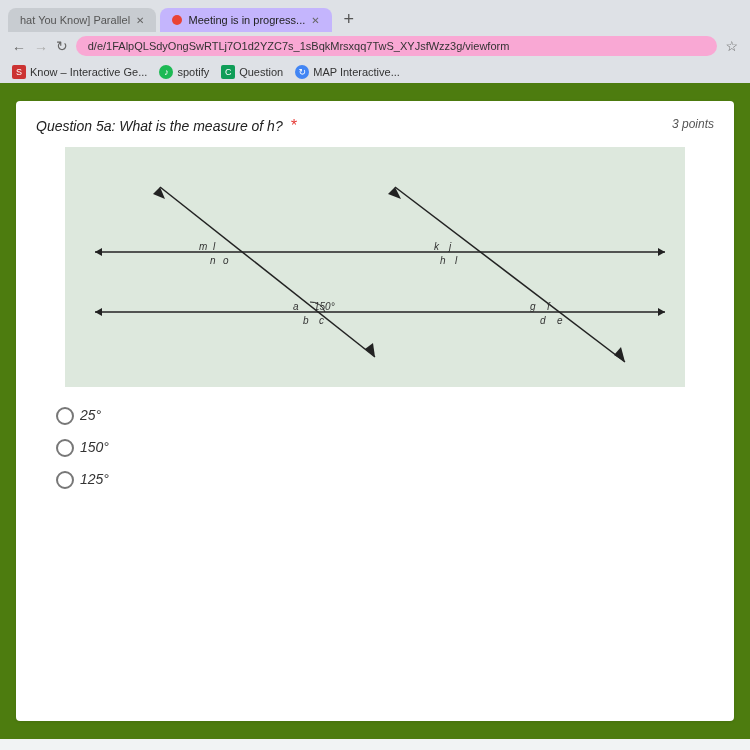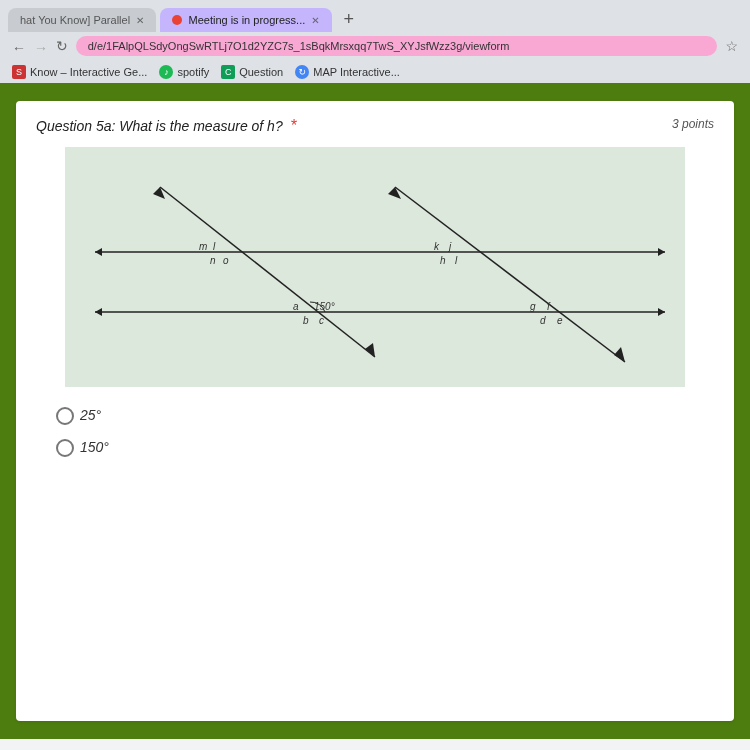--- a/index.html
+++ b/index.html
@@ -323,16 +323,20 @@
 
     <div class="answer-choices">
       <div class="choice">
         <div class="radio-circle"></div>
         <span class="choice-label">25°</span>
       </div>
       <div class="choice">
         <div class="radio-circle"></div>
         <span class="choice-label">150°</span>
       </div>
+      <div class="choice">
+        <div class="radio-circle"></div>
+        <span class="choice-label">125°</span>
+      </div>
     </div>
 
   </div>
 </div>
 
 </body></html>

